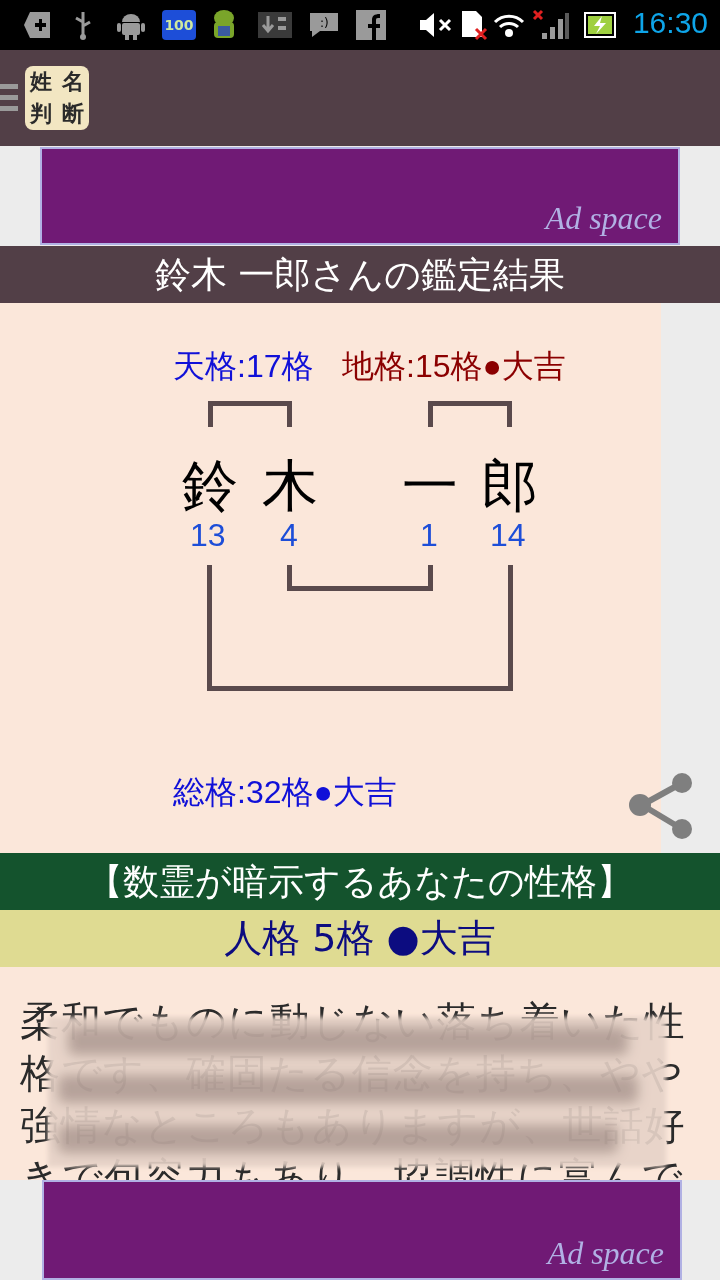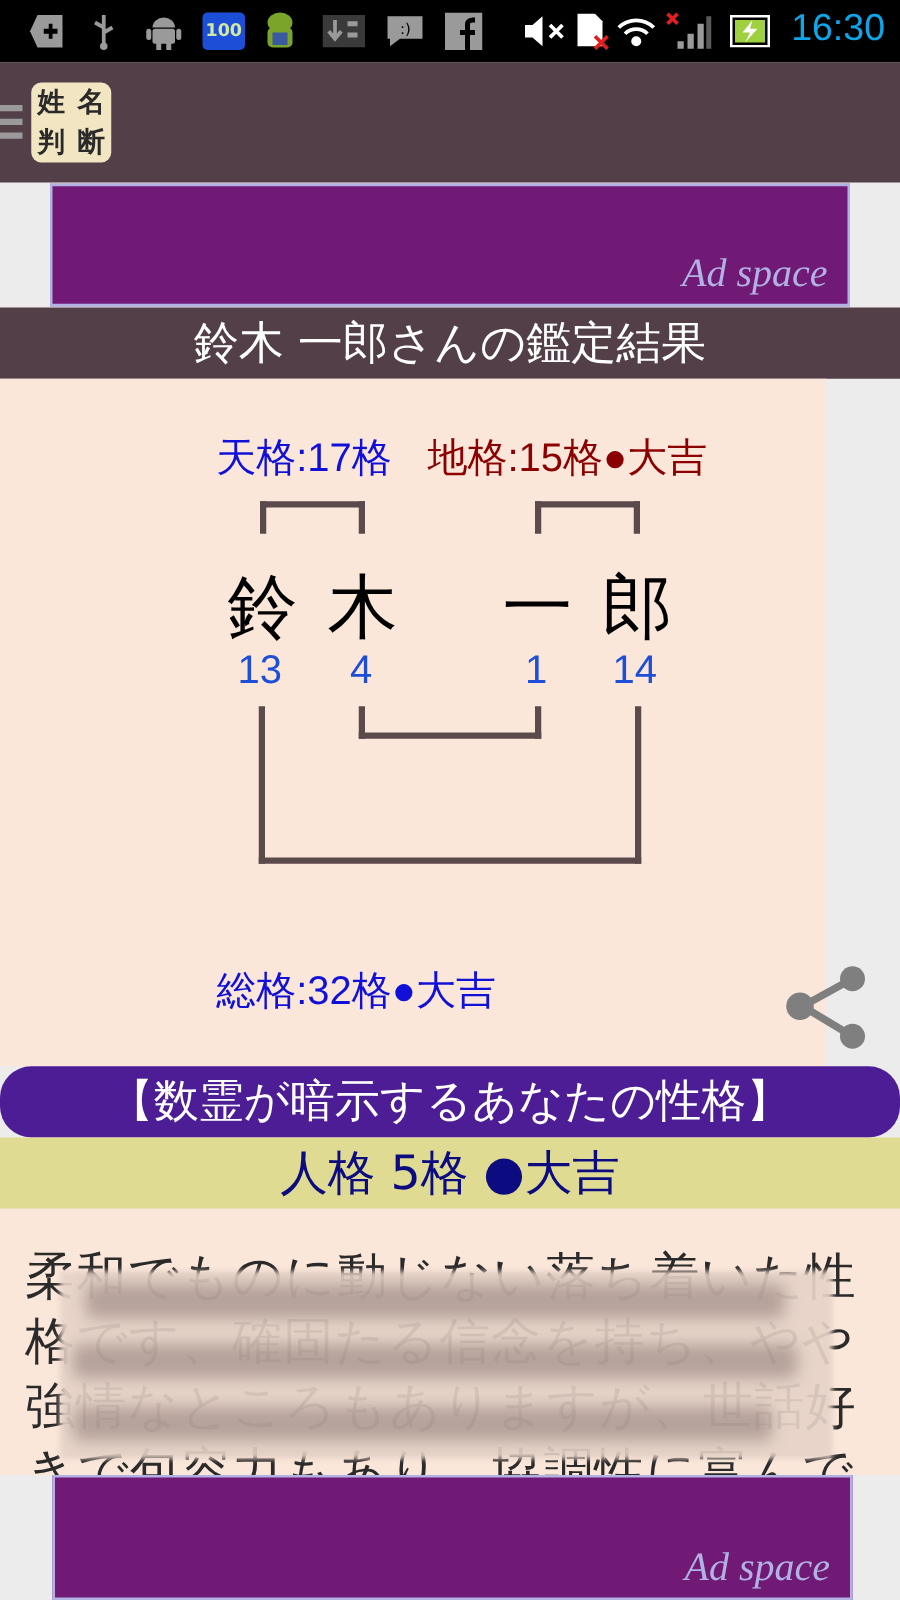--- a/index.html
+++ b/index.html
@@ -29,21 +29,21 @@
   .blue { color: #1010d8; }
   .dred { color: #8b0000; }
 
   .line { position: absolute; background: #5a4a4c; }
 
   .kanji { position: absolute; font-size: 56px; color: #000; font-family: "DejaVu Sans", sans-serif; }
   .stroke { position: absolute; font-size: 32px; color: #1d4ed8; font-family: "Liberation Sans", sans-serif; }
 
   .share-icon { position: absolute; left: 626px; top: 468px; width: 72px; height: 72px; }
 
-  .section-header { position: absolute; left: 0; top: 853px; width: 720px; height: 57px; background: #4c1d95; color: #fff; font-size: 36px; text-align: center; line-height: 57px; border-radius: 25px; }
+  .section-header { position: absolute; left: 0; top: 853px; width: 720px; height: 57px; background: #14532d; color: #fff; font-size: 36px; text-align: center; line-height: 57px; }
   .sub-header { position: absolute; left: 0; top: 910px; width: 720px; height: 57px; background: #dfdb92; color: #0c0c80; font-size: 38px; text-align: center; line-height: 57px; }
 
   .desc-panel { position: absolute; left: 0; top: 967px; width: 720px; height: 213px; background: #fbe7da; overflow: hidden; }
   .desc-text { position: absolute; left: 20px; top: 28px; width: 680px; font-size: 40px; line-height: 52px; color: #2a2a2a; letter-spacing: 1px; }
   .blur-box { position: absolute; left: 48px; top: 50px; width: 618px; height: 150px; background: rgba(230,210,200,0.92); filter: blur(2px); }
   .blur-box i { position: absolute; height: 28px; background: rgba(140,120,115,0.55); filter: blur(6px); border-radius: 6px; }
 </style>
 </head>
 <body>
 

